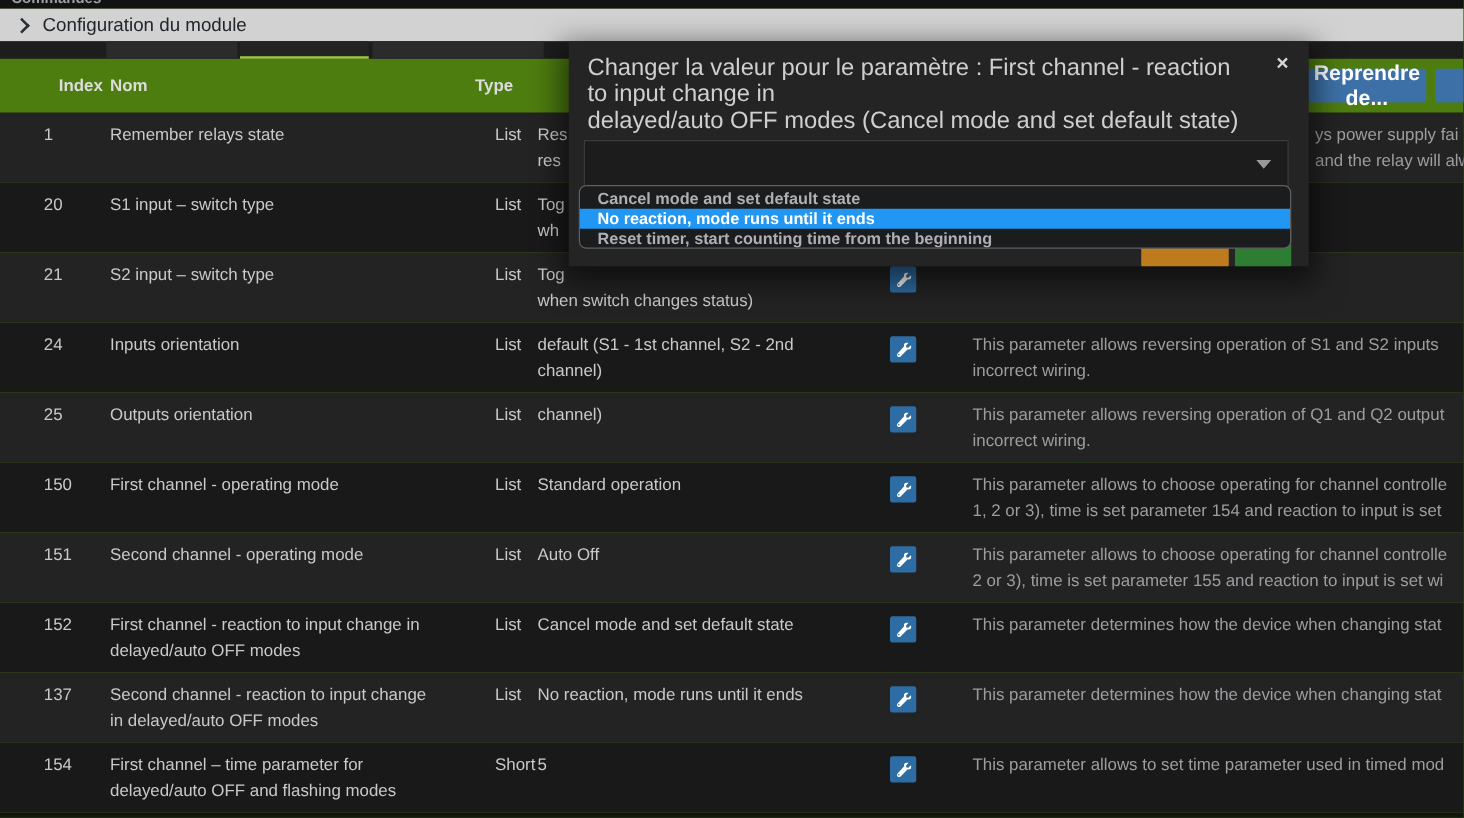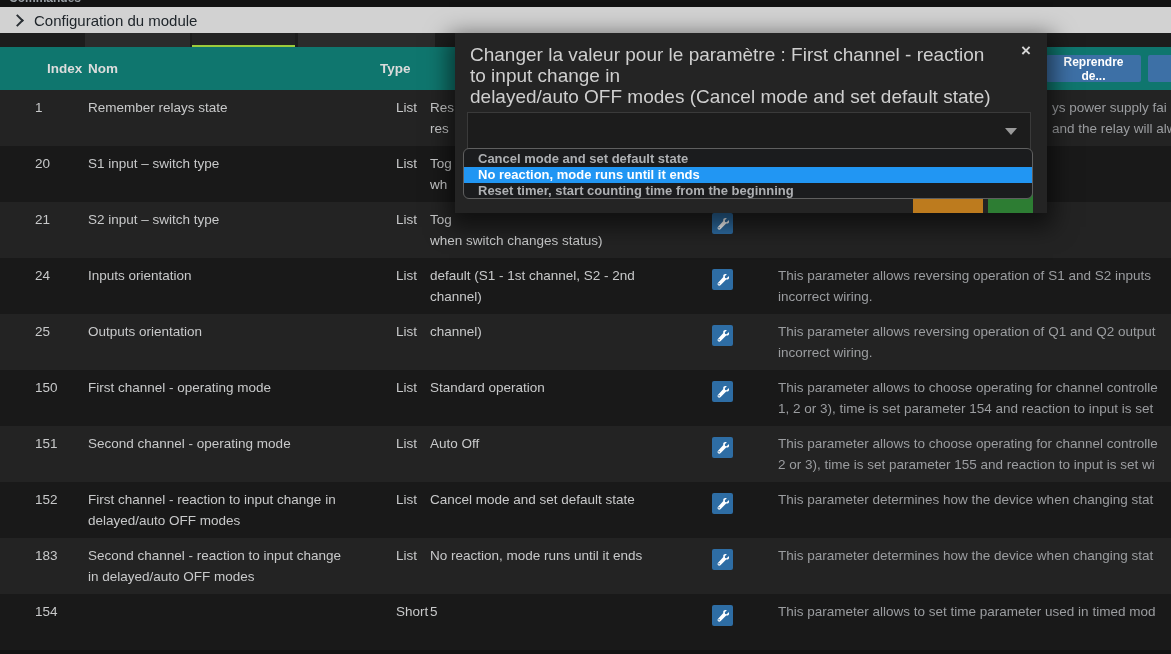--- a/index.html
+++ b/index.html
@@ -1,17 +1,17 @@
 <!DOCTYPE html>
 <html><head>
 <meta charset="utf-8">
 <style>
   html,body{margin:0;padding:0;background:#000;}
   #screen{position:relative;width:1171px;height:654px;overflow:hidden;
-          background:#0f766e;font-family:"Liberation Sans",sans-serif;
+          background:#4d7c0f;font-family:"Liberation Sans",sans-serif;
           -webkit-font-smoothing:antialiased;}
 
   
   #top-strip{position:absolute;top:0;left:0;width:1171px;height:7px;background:#121212;overflow:hidden;}
   #top-strip span{position:absolute;top:-9px;left:9px;font-size:12px;font-weight:bold;color:#9aa0a6;}
 
   
   #gray-bar{position:absolute;top:7px;left:0;width:1171px;height:26px;background:#d2d2d2;
             display:flex;align-items:center;cursor:pointer;}
   #gray-bar .chev{width:7px;height:7px;border-right:2px solid #2a2f34;border-top:2px solid #2a2f34;
@@ -45,21 +45,21 @@
   .r-desc{left:778px;color:#9b9da0 !important;}
   .r-desc.desc-right{left:1052px;}
   .r-wrench{position:absolute;left:712px;top:11px;width:21px;height:21px;background:#2e6da4;
             border:none;border-radius:2px;padding:0;cursor:pointer;display:flex;
             align-items:center;justify-content:center;}
   .r-wrench svg{width:12px;height:12px;}
   #bottom-band{position:absolute;top:650px;left:0;width:1171px;height:4px;background:#131313;}
 
   
   .blue-btn{position:absolute;top:55px;height:27px;background:#3d70a6;border:none;border-radius:2px;
-            color:#fff;font-weight:bold;font-size:12px;font-family:"Liberation Sans",sans-serif;
+            color:#fff;font-weight:bold;font-size:17px;font-family:"Liberation Sans",sans-serif;
             display:flex;align-items:center;justify-content:center;cursor:pointer;gap:5px;}
   #btn-resume{left:1046px;width:95px;}
   #btn-copy{left:1148px;width:70px;}
   #btn-copy svg{width:13px;height:13px;flex:none;}
 
   
   #modal{position:absolute;left:455px;top:33px;width:592px;height:180px;background:#242424;
          overflow:hidden;box-shadow:0 8px 22px 6px rgba(0,0,0,0.55);z-index:10;}
   #modal-title{position:absolute;left:15px;top:11px;width:535px;font-size:19px;color:#cfcfcf;
                line-height:21px;}
@@ -286,21 +286,21 @@
       <svg viewBox="0 0 512 512">
         <path fill="#ffffff" d="M507.7 109.1c-2.2-9-13.5-12.1-20.1-5.5l-74.4 74.4-67.9-11.3-11.3-67.9 74.4-74.4c6.6-6.6 3.4-17.9-5.7-20.2-41.2-10.1-86.4-3-111.7 22.3-27.4 27.4-34.5 67.9-21.5 102L45.9 375.9c-27.9 27.9-27.9 73.1 0 101s73.1 27.9 101 0l244.5-244.5c34.2 13 74.7 5.9 102-21.5 25.3-25.2 32.5-60.4 25.4-101.8zM88.3 446.3c-16 0-29-13-29-29s13-29 29-29 29 13 29 29-13 29-29 29z"></path>
       </svg>
     </button>
     <div class="r-desc">
           <div class="ln">This parameter determines how the device when changing stat</div>
         </div>
   </div>
       <div class="trow">
     <div class="r-index">
-          <div class="ln">183</div>
+          <div class="ln">137</div>
         </div>
     <div class="r-name">
           <div class="ln">Second channel - reaction to input change</div>
           <div class="ln">in delayed/auto OFF modes</div>
         </div>
     <div class="r-type">
           <div class="ln">List</div>
         </div>
     <div class="r-value">
           <div class="ln">No reaction, mode runs until it ends</div>
@@ -310,20 +310,24 @@
         <path fill="#ffffff" d="M507.7 109.1c-2.2-9-13.5-12.1-20.1-5.5l-74.4 74.4-67.9-11.3-11.3-67.9 74.4-74.4c6.6-6.6 3.4-17.9-5.7-20.2-41.2-10.1-86.4-3-111.7 22.3-27.4 27.4-34.5 67.9-21.5 102L45.9 375.9c-27.9 27.9-27.9 73.1 0 101s73.1 27.9 101 0l244.5-244.5c34.2 13 74.7 5.9 102-21.5 25.3-25.2 32.5-60.4 25.4-101.8zM88.3 446.3c-16 0-29-13-29-29s13-29 29-29 29 13 29 29-13 29-29 29z"></path>
       </svg>
     </button>
     <div class="r-desc">
           <div class="ln">This parameter determines how the device when changing stat</div>
         </div>
   </div>
       <div class="trow">
     <div class="r-index">
           <div class="ln">154</div>
+        </div>
+    <div class="r-name">
+          <div class="ln">First channel – time parameter for</div>
+          <div class="ln">delayed/auto OFF and flashing modes</div>
         </div>
     <div class="r-type">
           <div class="ln">Short</div>
         </div>
     <div class="r-value">
           <div class="ln">5</div>
         </div>
     <button class="r-wrench">
       <svg viewBox="0 0 512 512">
         <path fill="#ffffff" d="M507.7 109.1c-2.2-9-13.5-12.1-20.1-5.5l-74.4 74.4-67.9-11.3-11.3-67.9 74.4-74.4c6.6-6.6 3.4-17.9-5.7-20.2-41.2-10.1-86.4-3-111.7 22.3-27.4 27.4-34.5 67.9-21.5 102L45.9 375.9c-27.9 27.9-27.9 73.1 0 101s73.1 27.9 101 0l244.5-244.5c34.2 13 74.7 5.9 102-21.5 25.3-25.2 32.5-60.4 25.4-101.8zM88.3 446.3c-16 0-29-13-29-29s13-29 29-29 29 13 29 29-13 29-29 29z"></path>

